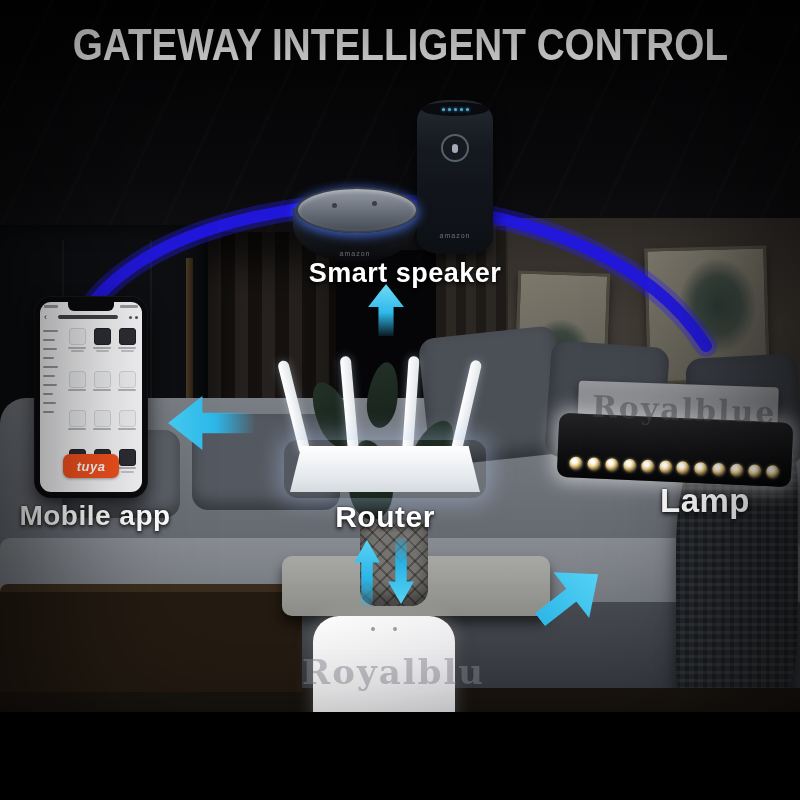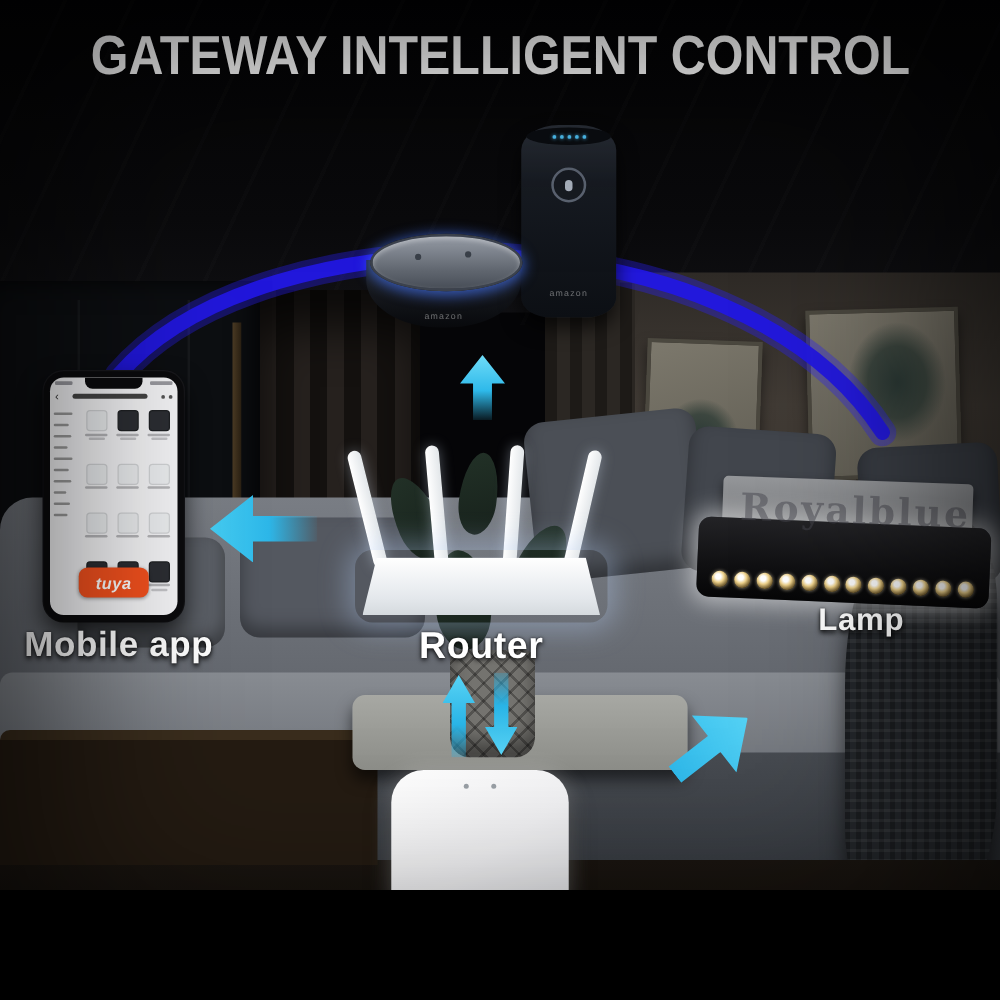--- a/index.html
+++ b/index.html
@@ -238,20 +238,21 @@
       </div>
     <div class="tap-brand brand-text">amazon</div>
   </div>
   <div class="abs dot-body">
     <span class="brand-text">amazon</span>
   </div>
   <div class="abs dot-top">
     <div class="dot-btn" style="left:34px;top:14px;"></div>
     <div class="dot-btn" style="left:74px;top:12px;"></div>
   </div>
+  <div class="abs dev-label" style="left:295px;top:258px;width:220px;font-size:27px;">Smart speaker</div>
   <div class="abs ar ar-up" style="left:368px;top:284px;"></div>
 
   <div class="abs phone">
     <div class="phone-screen">
       <div class="notch"></div>
       <div class="p-status">
         <i style="width:14px;"></i>
           <i style="width:18px;"></i>
       </div>
       <div class="p-head">
@@ -367,18 +368,19 @@
     <span class="led"></span>
     <span class="led"></span>
     <span class="led"></span>
     <span class="led"></span>
     <span class="led"></span>
     <span class="led"></span>
     <span class="led"></span>
     <span class="led"></span>
     <span class="led"></span>
   </div>
-  <div class="abs dev-label" style="left:614px;top:482px;width:150px;font-size:25px;">Lamp</div>
+  <div class="abs dev-label" style="left:630px;top:482px;width:150px;font-size:33px;">Lamp</div>
 
   <div class="abs wm wm-lamp">Royalblue</div>
+  <div class="abs wm wm-gw">Royalblu</div>
 
   <div class="abs vignette"></div>
 </div>
 
 </body></html>

